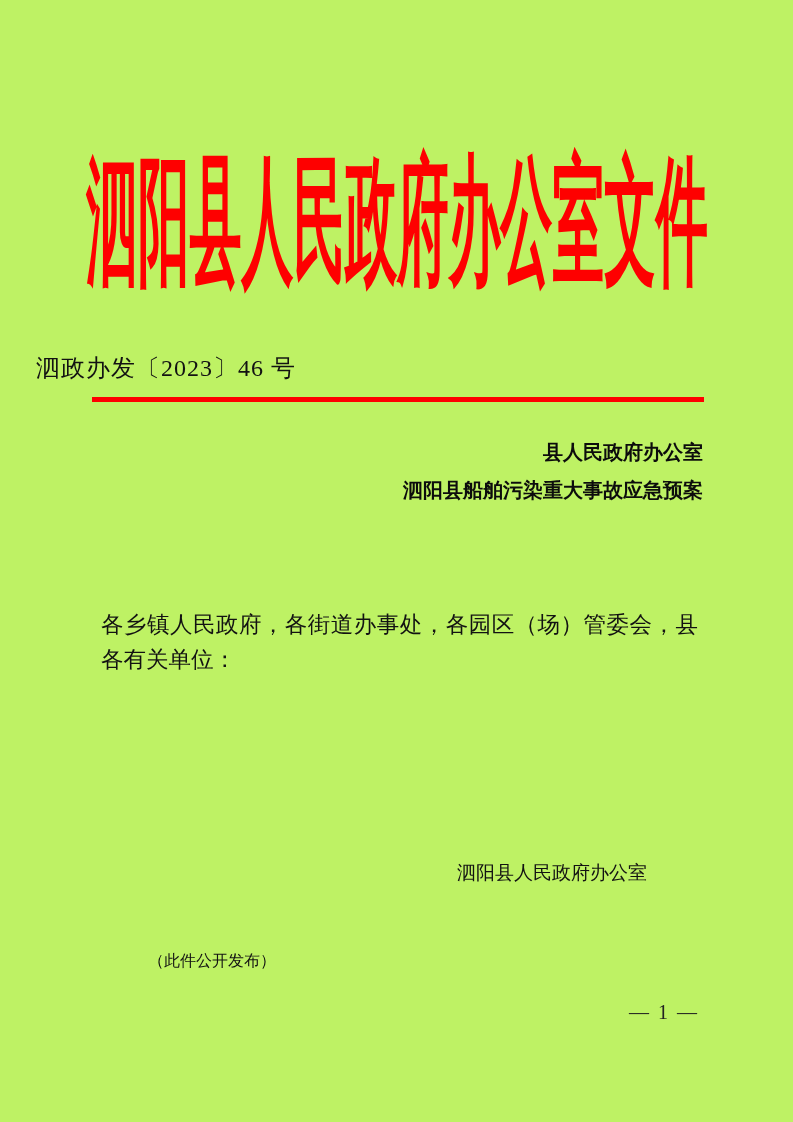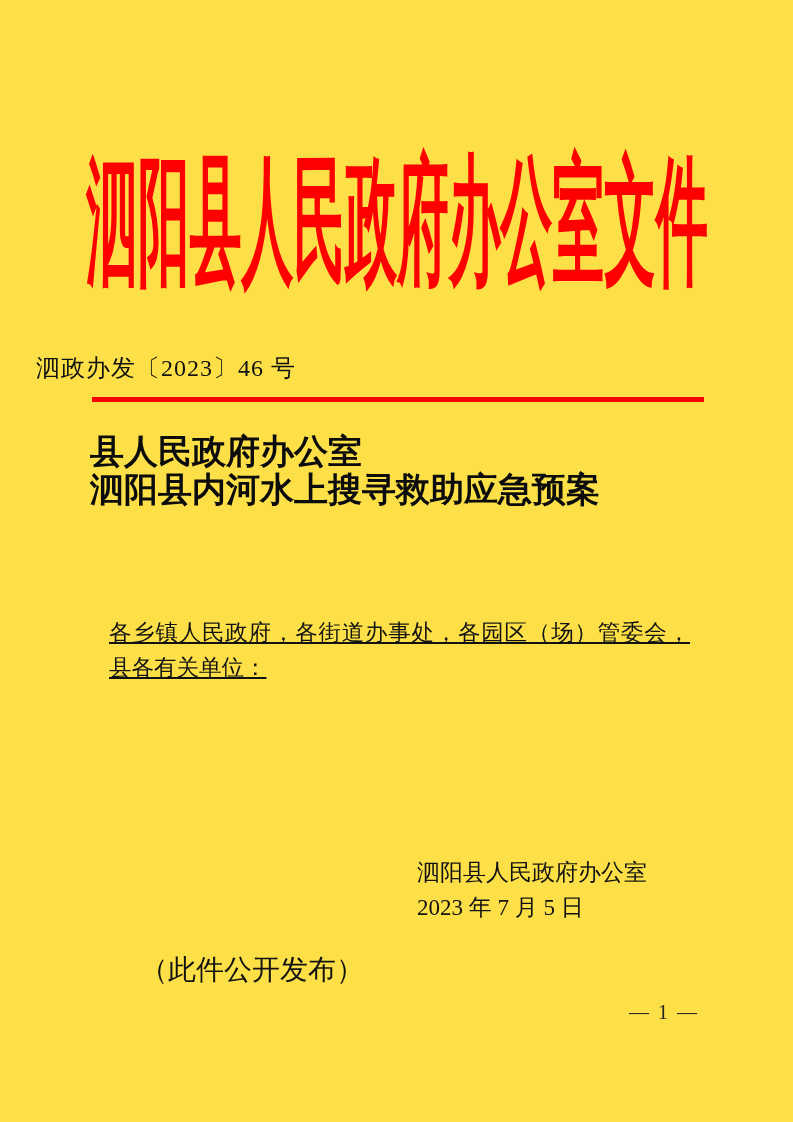--- a/index.html
+++ b/index.html
@@ -4,21 +4,21 @@
 <style>
   html, body {
     margin: 0;
     padding: 0;
     background: #ffffff;
   }
   .page {
     position: relative;
     width: 793px;
     height: 1122px;
-    background: #fde047;
+    background: #bef264;
     overflow: hidden;
     color: #121212;
     font-family: "Liberation Serif", "DejaVu Serif", serif;
   }
   .masthead {
     position: absolute;
     top: 152px;
     left: 0;
     width: 100%;
     display: flex;
@@ -50,50 +50,50 @@
     left: 92px;
     width: 612px;
     height: 5px;
     background: var(--divider-red, #ff0000);
   }
   .title {
     position: absolute;
     top: 433px;
     left: 90px;
     width: 613px;
-    text-align: left;
-    font-size: 34px;
+    text-align: right;
+    font-size: 20px;
     font-weight: bold;
     line-height: 38px;
     color: #0c0c0c;
   }
   .body {
     position: absolute;
     top: 600px;
     left: 93px;
     width: 613px;
     font-size: 22.5px;
     line-height: 34.5px;
     text-align: justify;
   }
-  .body p { margin: 16px; text-decoration: underline; }
+  .body p { margin: 8px; }
   .para { text-indent: 2em; }
   .signature {
     position: absolute;
     top: 855px;
     right: 146px;
-    text-align: left;
-    font-size: 23px;
+    text-align: right;
+    font-size: 19px;
     line-height: 35px;
   }
   .footnote {
     position: absolute;
     top: 951px;
-    left: 140px;
-    font-size: 28px;
+    left: 148px;
+    font-size: 16px;
   }
   .pagenum {
     position: absolute;
     top: 1001px;
     right: 94px;
     font-size: 20px;
     letter-spacing: 2px;
     color: #222222;
   }
 </style>
@@ -105,29 +105,28 @@
   <div class="masthead">
     <span class="masthead-text">泗阳县人民政府办公室文件</span>
   </div>
 
   <div class="docnum">泗政办发〔2023〕46 号</div>
 
   <div class="divider"></div>
 
   <div class="title">
     <div>县人民政府办公室</div>
-    <div>泗阳县内河水上搜寻救助应急预案</div>
+    <div>泗阳县船舶污染重大事故应急预案</div>
   </div>
 
   <div class="body">
     <p class="salutation">各乡镇人民政府，各街道办事处，各园区（场）管委会，县各有关单位：</p>
   </div>
 
   <div class="signature">
     <div>泗阳县人民政府办公室</div>
-    <div>2023 年 7 月 5 日</div>
   </div>
 
   <div class="footnote">（此件公开发布）</div>
 
   <div class="pagenum">— 1 —</div>
 
 </div>
 
 </body></html>

